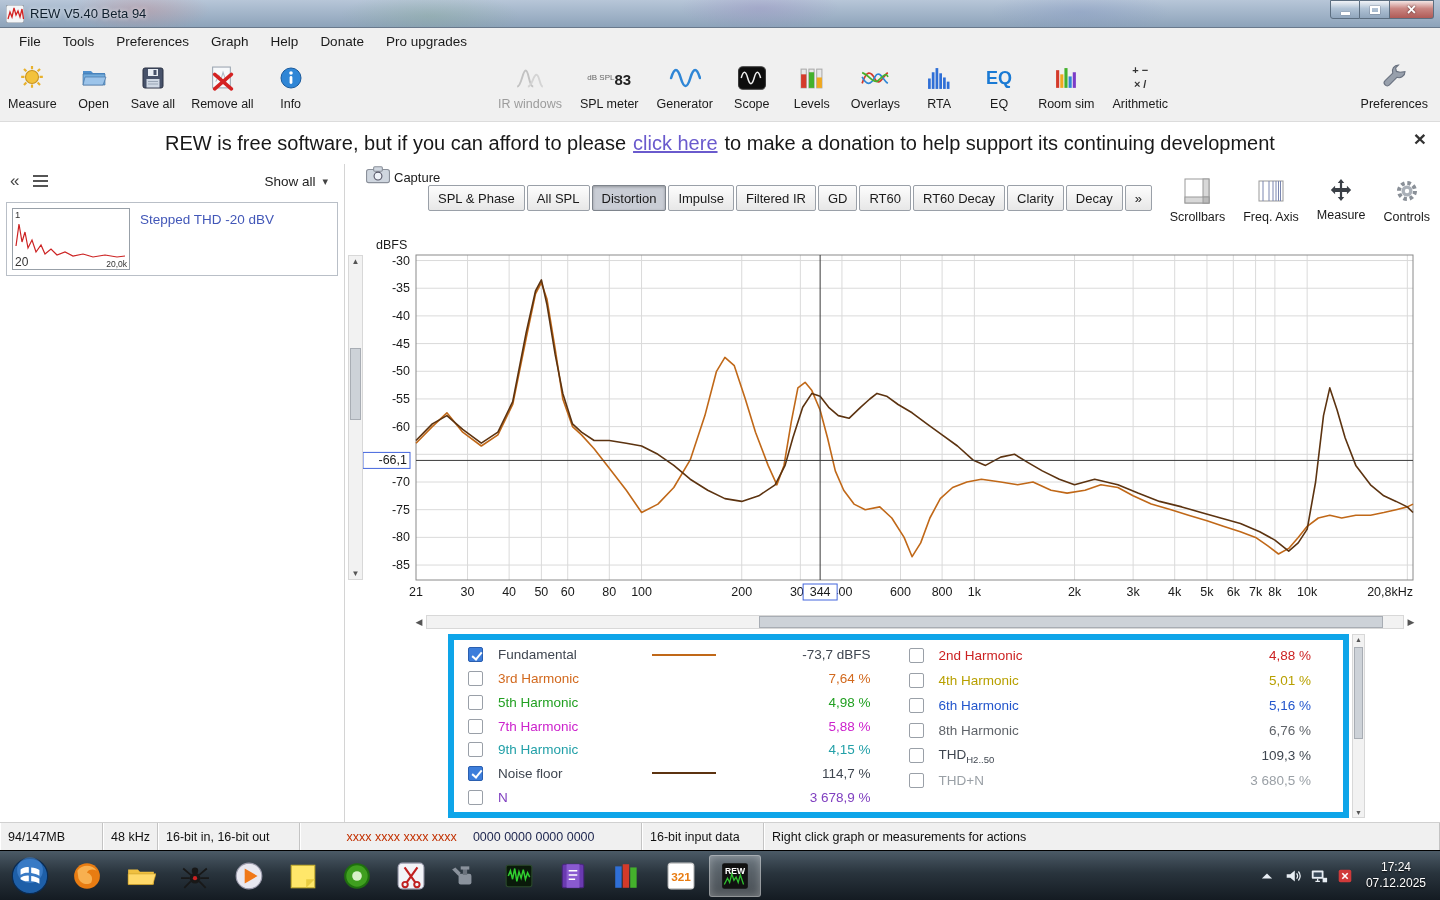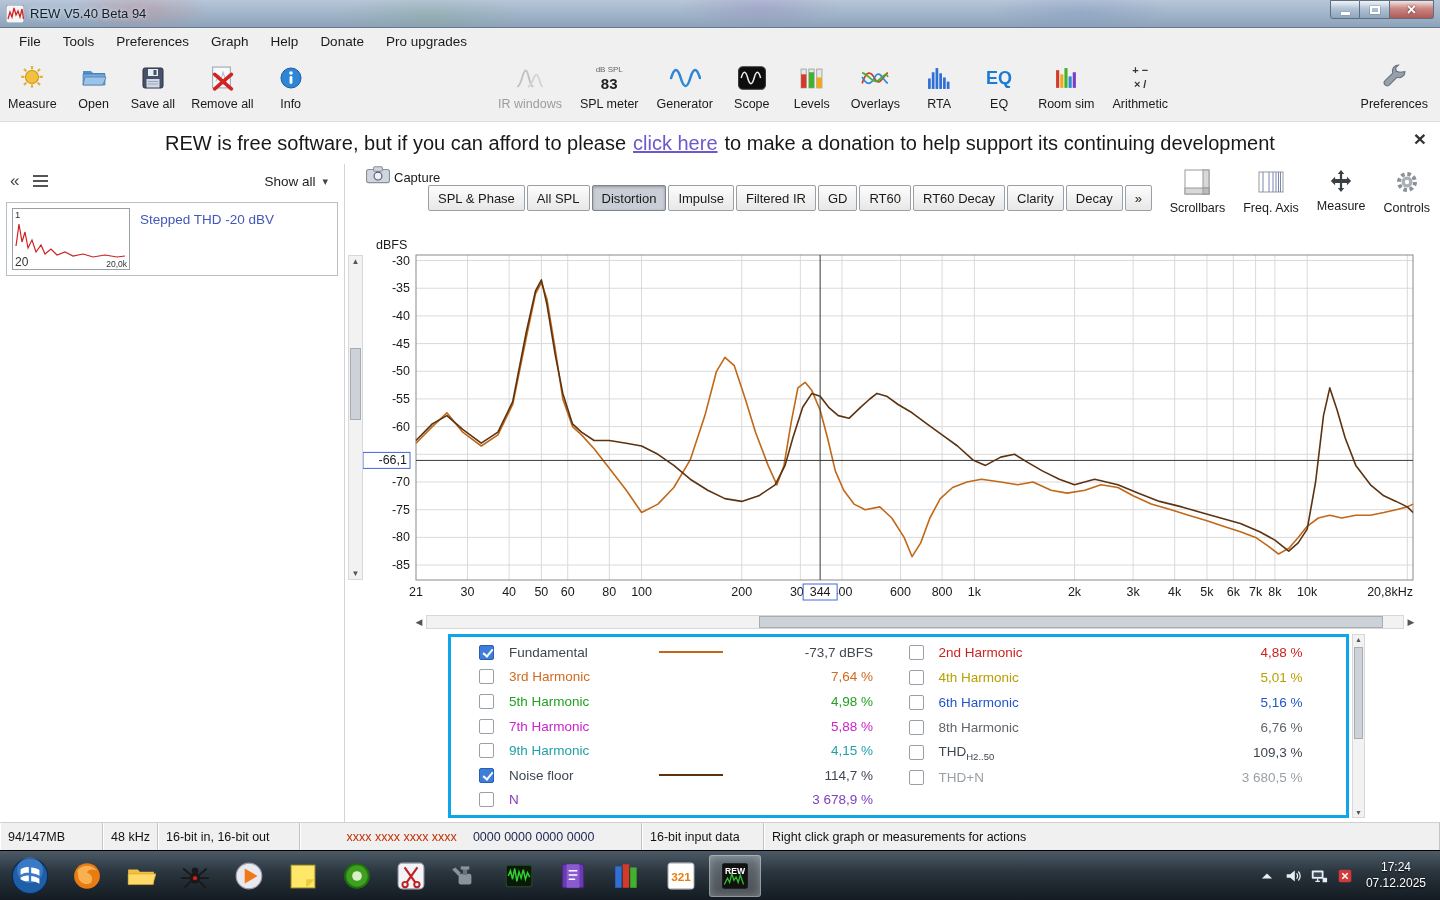--- a/index.html
+++ b/index.html
@@ -40,21 +40,21 @@
     border-bottom:1px solid #dcdcdc; }
   .tgroup { position:absolute; top:6px; display:flex; align-items:flex-start; }
   #tb-left { left:8px; gap:16px; }
   #tb-center { left:498px; gap:18px; }
   #tb-right { right:12px; }
   .tool-btn { display:flex; flex-direction:column; align-items:center; gap:3px; min-width:42px; }
   .tool-icon { height:32px; display:flex; align-items:center; justify-content:center; }
   .tool-icon svg { display:block; }
   .tool-label { font-size:12.5px; color:#1a1a1a; white-space:nowrap; }
   .tool-btn.disabled .tool-label { color:#9c9c9c; }
-  .spl-badge { display:flex; flex-direction:column; align-items:center; line-height:1; }
+  .spl-badge { display:flex; flex-direction:row; align-items:center; line-height:1; }
   .spl-top { font-size:8px; color:#666; }
   .spl-val { font-size:15px; font-weight:bold; color:#222; margin-top:2px; }
   .eq-glyph { font-size:18px; font-weight:800; color:#1a7ad4; }
   .arith-glyph { display:flex; flex-direction:column; align-items:center; font-size:11px;
     font-weight:bold; color:#333; line-height:1.25; }
 
   
   .banner { position:absolute; top:122px; height:42px; width:100%; background:#fff;
     display:flex; align-items:center; justify-content:center; font-size:20px; color:#181818; }
   .banner-link { color:#6a5acd; text-decoration:underline; margin:0 7px; cursor:pointer; }
@@ -84,21 +84,21 @@
   .meas-title { margin-left:10px; margin-top:4px; font-size:13.5px; color:#4257b8; }
 
   .capture { position:absolute; left:366px; top:2px; width:60px; display:flex;
     align-items:center; gap:4px; }
   .cap-label { font-size:13px; color:#1a1a1a; }
   .tabs { position:absolute; left:428px; top:21px; display:flex; gap:2px; }
   .tab { height:26px; padding:0 9px; font-size:13px; color:#1a1a1a;
     background:linear-gradient(#fdfdfd,#e7e7e7); border:1px solid #9aa0a8; border-radius:2px;
     display:flex; align-items:center; white-space:nowrap; }
   .tab.active { background:#c9cdd5; box-shadow:inset 0 1px 3px rgba(0,0,0,.28); border-color:#7e848c; }
-  .gtools { position:absolute; right:10px; top:5px; display:flex; gap:18px; }
+  .gtools { position:absolute; right:10px; top:14px; display:flex; gap:18px; }
   .gtool { display:flex; flex-direction:column; align-items:center; gap:2px; }
   .gtool-label { font-size:12.5px; color:#1a1a1a; }
 
   .chart { position:absolute; left:360px; top:73px; }
   svg text.ax { font-family:"Liberation Sans", sans-serif; font-size:12.5px; fill:#1a1a1a; }
 
   .vscroll { position:absolute; left:348px; top:91px; width:15px; height:325px;
     background:#f2f2f2; border:1px solid #d8d8d8; }
   .vscroll .arr { position:absolute; left:0; width:13px; text-align:center; font-size:8px; color:#555; }
   .arr.top { top:1px; } .arr.bot { bottom:1px; }
@@ -106,21 +106,21 @@
     background:#cdd2d8; border:1px solid #a8adb4; }
 
   .hscroll { position:absolute; left:412px; top:450px; width:1006px; height:16px;
     display:flex; align-items:center; }
   .hs-arr { width:14px; font-size:9px; color:#555; text-align:center; }
   .htrack { position:relative; flex:1; height:14px; background:#f2f2f2; border:1px solid #d8d8d8; }
   .hthumb { position:absolute; top:0; left:34%; width:64%; height:12px;
     background:#cdd2d8; border:1px solid #a8adb4; }
 
   .legend { position:absolute; left:448px; top:470px; width:901px; height:184px;
-    border:3px solid #0ea5e9; display:flex; padding:3px 18px; background:#fff; }
+    border:6px solid #0ea5e9; display:flex; padding:3px 4px; background:#fff; }
   .lcol { width:50%; display:flex; flex-direction:column; }
   .lrow { display:grid; grid-template-columns:30px 150px 1fr 150px; align-items:center;
     height:25px; padding:0 28px 0 10px; }
   .cb { width:15px; height:15px; border:1px solid #9aa0a8; border-radius:2px; background:#fff;
     position:relative; }
   .cb.checked { background:#3d7edb; border-color:#2a5fb0; }
   .cb.checked::after { content:""; position:absolute; left:4.5px; top:1.5px; width:4px; height:8px;
     border:solid #fff; border-width:0 2px 2px 0; transform:rotate(40deg); }
   .lbl { font-size:13.5px; white-space:nowrap; }
   .lbl sub { font-size:9.5px; }

